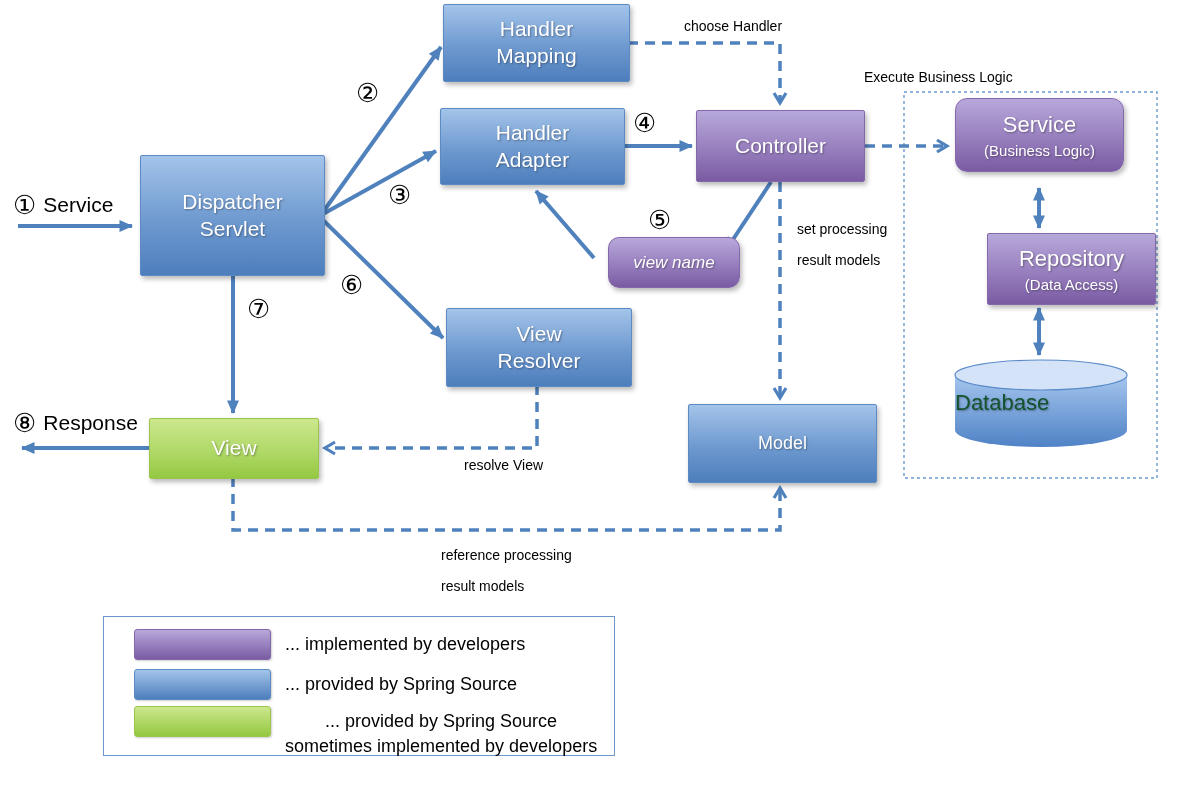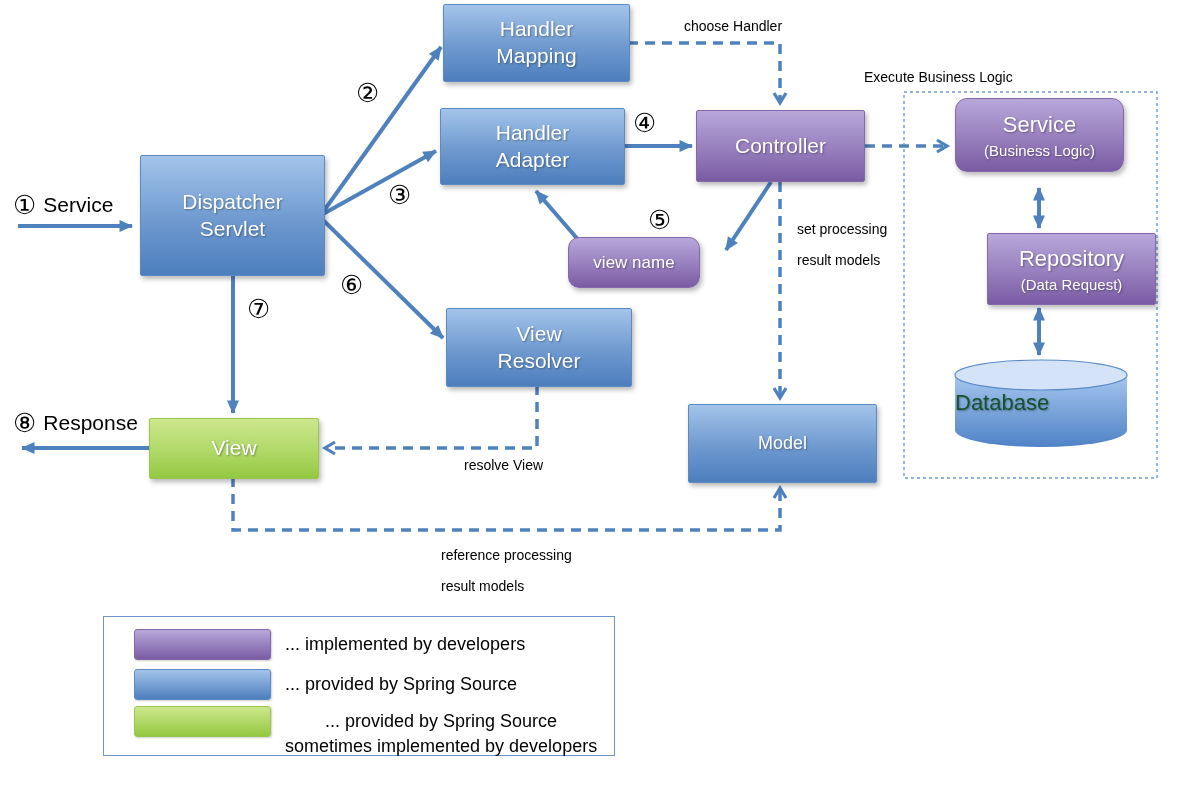--- a/index.html
+++ b/index.html
@@ -99,30 +99,30 @@
     <span class="node-label">Handler
 Adapter</span>
   </div>
   <div class="node blue" style="left:140px;top:155px;width:183px;height:119px;">
     <span class="node-label">Dispatcher
 Servlet</span>
   </div>
   <div class="node purple" style="left:696px;top:110px;width:167px;height:70px;">
     <span class="node-label">Controller</span>
   </div>
-  <div class="node purple rounded" style="left:568px;top:237px;width:130px;height:49px;">
+  <div class="node purple rounded" style="left:608px;top:237px;width:130px;height:49px;font-style:italic;">
     <span class="node-label" style="font-size:17px;">view name</span>
   </div>
   <div class="node purple" style="left:955px;top:98px;width:167px;height:72px;border-radius:12px;">
     <span class="node-label" style="font-size:22px;">Service</span>
     <span class="subtitle">(Business Logic)</span>
   </div>
   <div class="node purple" style="left:955px;top:233px;width:167px;height:70px;margin-left:32px;">
     <span class="node-label" style="font-size:22px;">Repository</span>
-    <span class="subtitle">(Data Request)</span>
+    <span class="subtitle">(Data Access)</span>
   </div>
   <div class="node blue" style="left:446px;top:308px;width:184px;height:77px;">
     <span class="node-label">View
 Resolver</span>
   </div>
   <div class="node green" style="left:149px;top:418px;width:168px;height:59px;">
     <span class="node-label">View</span>
   </div>
   <div class="node blue" style="left:688px;top:404px;width:187px;height:77px;">
     <span class="node-label" style="font-size:18px;">Model</span>

